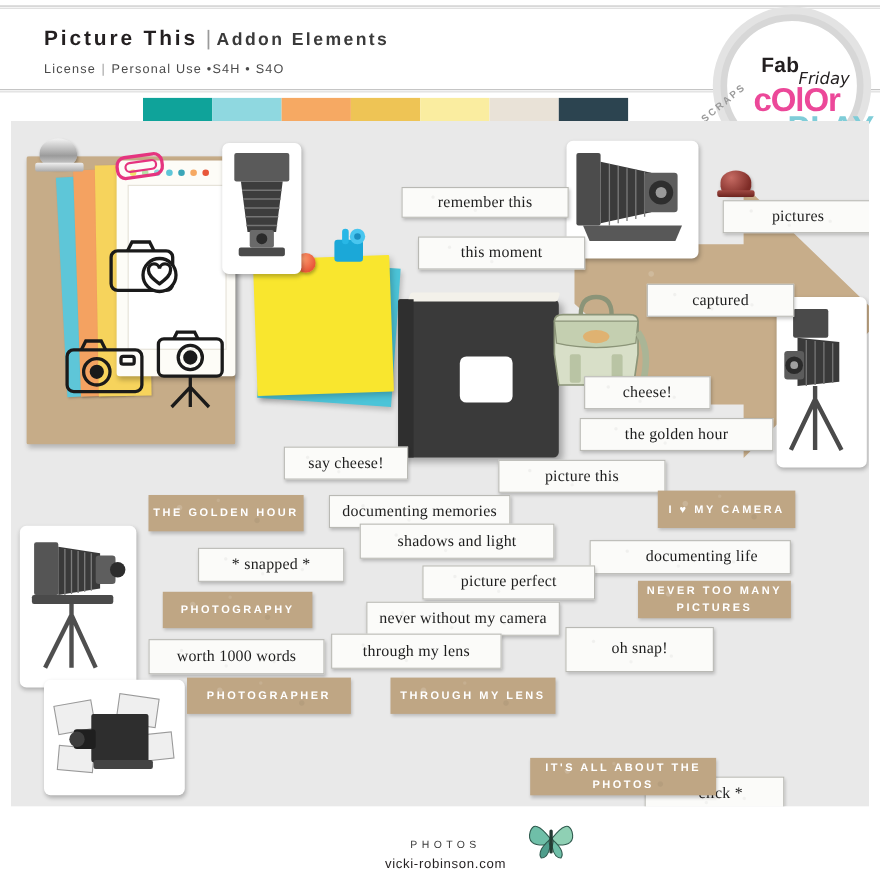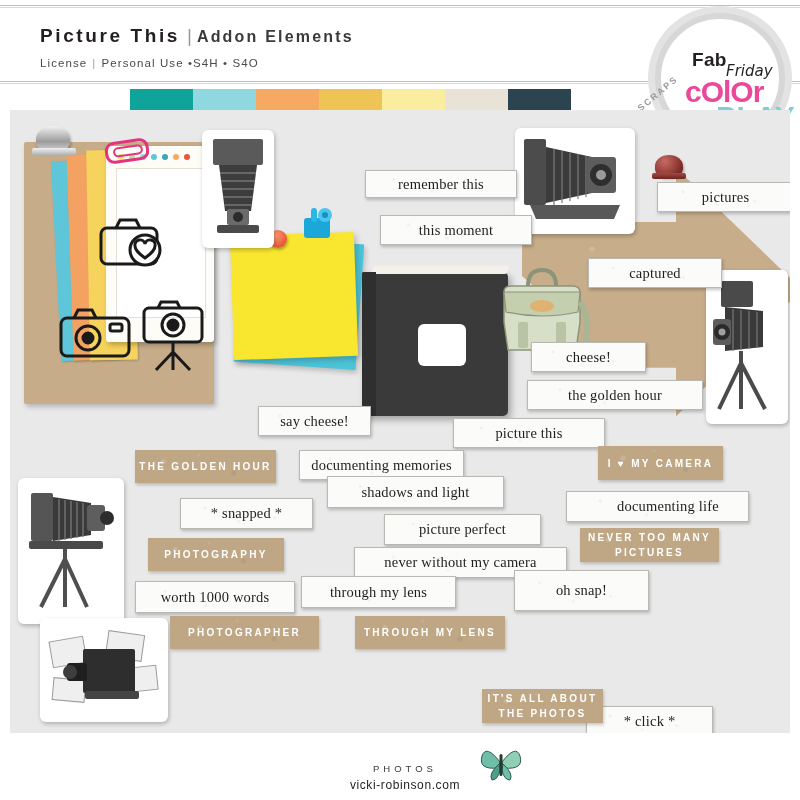--- a/index.html
+++ b/index.html
@@ -444,37 +444,37 @@
         <div class="wordstrip" style="left: 355px; top: 60px; width: 152px; height: 28px; font-family: Liberation Serif, serif;">remember this</div>
         <div class="wordstrip" style="left: 370px; top: 105px; width: 152px; height: 30px;">this moment</div>
         <div class="wordstrip" style="left: 647px; top: 72px; width: 137px; height: 30px;">pictures</div>
         <div class="wordstrip" style="left: 578px; top: 148px; width: 134px; height: 30px;">captured</div>
         <div class="wordstrip" style="left: 521px; top: 232px; width: 115px; height: 30px;">cheese!</div>
         <div class="wordstrip" style="left: 517px; top: 270px; width: 176px; height: 30px;">the golden hour</div>
         <div class="wordstrip" style="left: 248px; top: 296px; width: 113px; height: 30px;">say cheese!</div>
         <div class="wordstrip" style="left: 443px; top: 308px; width: 152px; height: 30px;">picture this</div>
         <div class="wordstrip" style="left: 289px; top: 340px; width: 165px; height: 30px;">documenting memories</div>
         <div class="wordstrip" style="left: 317px; top: 366px; width: 177px; height: 32px;">shadows and light</div>
-        <div class="wordstrip" style="left: 556px; top: 381px; width: 183px; height: 31px; padding-left: 21px;">documenting life</div>
+        <div class="wordstrip" style="left: 526px; top: 381px; width: 183px; height: 31px; padding-left: 21px;">documenting life</div>
         <div class="wordstrip" style="left: 170px; top: 388px; width: 133px; height: 31px;">* snapped *</div>
         <div class="wordstrip" style="left: 374px; top: 404px; width: 157px; height: 31px;">picture perfect</div>
-        <div class="wordstrip" style="left: 323px; top: 437px; width: 213px; height: 31px; margin-left: 21px;">never without my camera</div>
+        <div class="wordstrip" style="left: 323px; top: 437px; width: 176px; height: 31px;">never without my camera</div>
         <div class="wordstrip" style="left: 504px; top: 460px; width: 135px; height: 41px;">oh snap!</div>
         <div class="wordstrip" style="left: 125px; top: 471px; width: 160px; height: 32px;">worth 1000 words</div>
         <div class="wordstrip" style="left: 291px; top: 466px; width: 155px; height: 32px;">through my lens</div>
         <div class="wordstrip" style="left: 576px; top: 596px; width: 127px; height: 31px;">* click *</div>
       </div>
     <div id="krafts">
         <div class="kraft" style="left: 125px; top: 340px; width: 141px; height: 33px;">THE GOLDEN HOUR</div>
         <div class="kraft" style="left: 588px; top: 336px; width: 125px; height: 34px;">I ♥ MY CAMERA</div>
         <div class="kraft" style="left: 138px; top: 428px; width: 136px; height: 33px;">PHOTOGRAPHY</div>
         <div class="kraft" style="left: 570px; top: 418px; width: 139px; height: 34px;">NEVER TOO MANY PICTURES</div>
         <div class="kraft" style="left: 160px; top: 506px; width: 149px; height: 33px;">PHOTOGRAPHER</div>
         <div class="kraft" style="left: 345px; top: 506px; width: 150px; height: 33px;">THROUGH MY LENS</div>
-        <div class="kraft" style="left: 472px; top: 579px; width: 121px; height: 34px;">IT'S ALL ABOUT THE PHOTOS</div>
+        <div class="kraft" style="left: 472px; top: 579px; width: 169px; height: 34px;">IT'S ALL ABOUT THE PHOTOS</div>
       </div>
 
   </div>
 
   <div class="footer"></div>
   <div class="brand-sub">PHOTOS</div>
   <div class="brand-url">vicki-robinson.com</div>
   <div class="butterfly">
     <svg width="46" height="40" viewBox="0 0 46 40">
       <path d="M22 20 Q8 2 4 14 Q0 28 20 26 Z" fill="#6fbfa8" stroke="#2f5a4e" stroke-width="1"></path>

